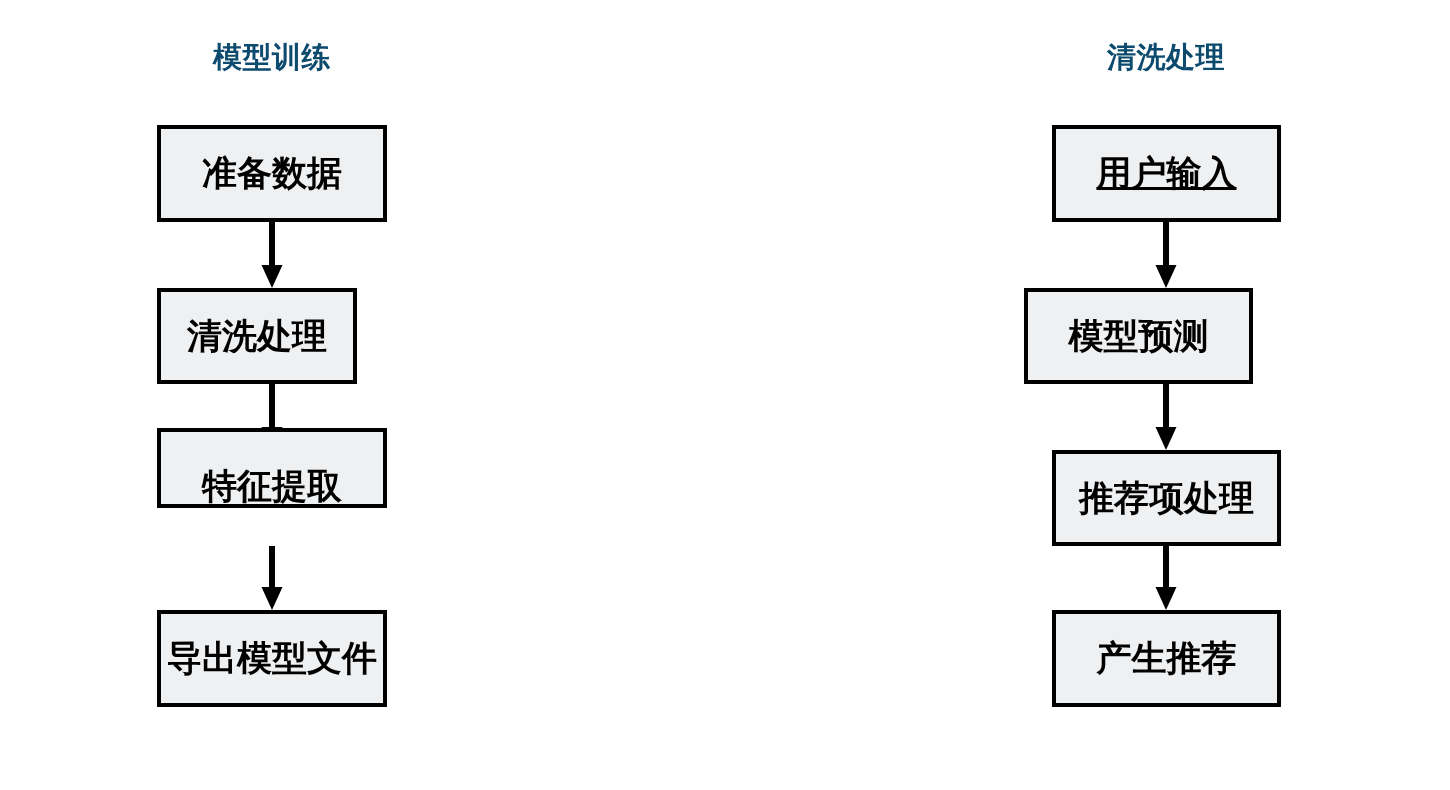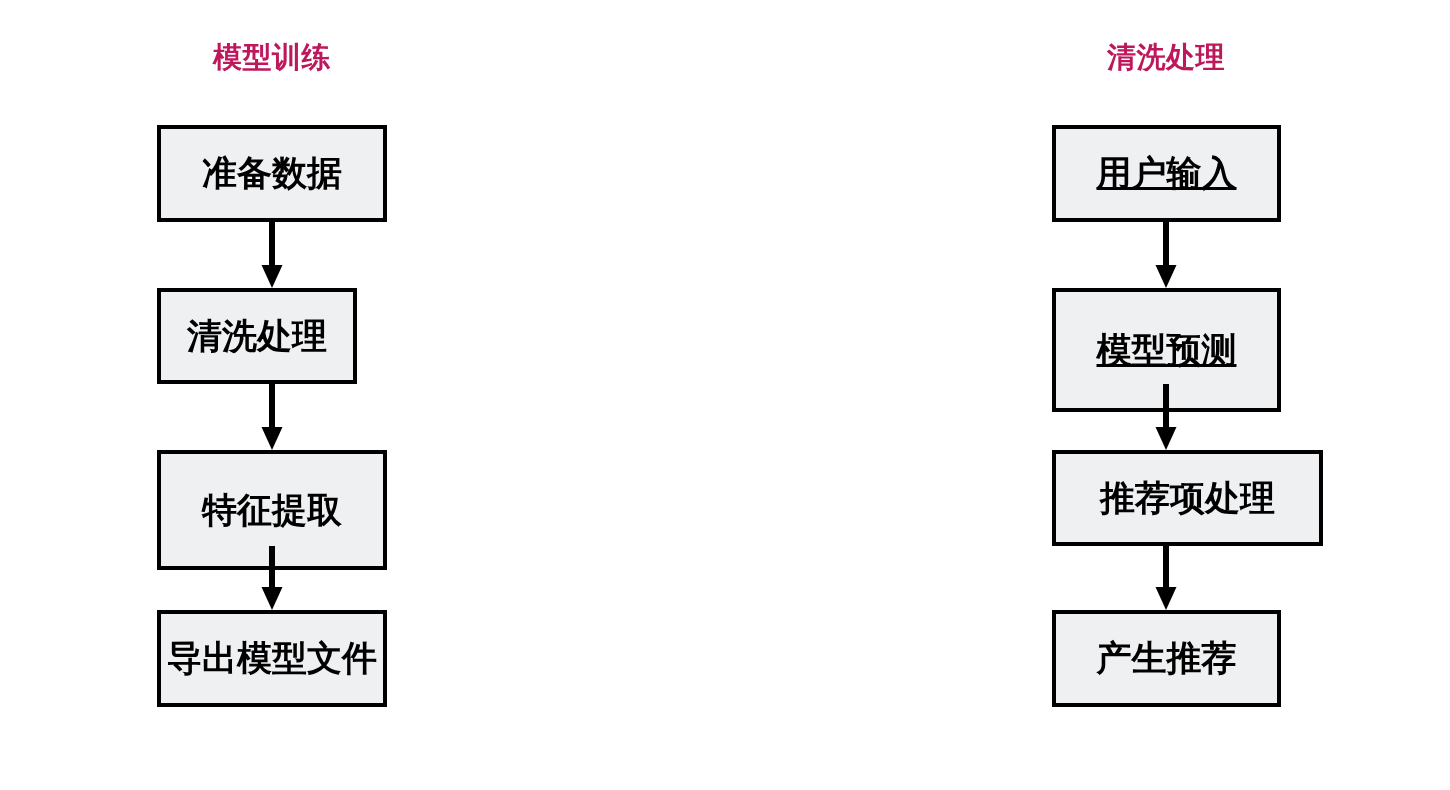--- a/index.html
+++ b/index.html
@@ -20,21 +20,21 @@
     position: absolute;
     inset: 0;
   }
 
   
   .column-header {
     position: absolute;
     transform: translateX(-50%);
     font-size: 29px;
     font-weight: bold;
-    color: #be185d;
+    color: #0c4a6e;
     white-space: nowrap;
     letter-spacing: 0.5px;
     line-height: 1;
   }
 
   
   .node-box {
     position: absolute;
     box-sizing: border-box;
     background: #eff0f2;
@@ -90,21 +90,21 @@
     <span class="node-label">清洗处理</span>
   </div>
 
   <div class="arrow" style="left:272px; top:384px; height:66px;">
     <svg width="24" height="66" viewBox="0 0 24 66">
       <line x1="12" y1="0" x2="12" y2="48" stroke="#000000" stroke-width="6"></line>
       <polygon points="12,66 1.5,43 22.5,43" fill="#000000"></polygon>
     </svg>
   </div>
 
-  <div class="node-box" style="left:157px; top:450px; width:230px; height:120px;">
+  <div class="node-box" style="left:157px; top:428px; width:230px; height:80px;align-items:flex-end;">
     <span class="node-label">特征提取</span>
   </div>
 
   <div class="arrow" style="left:272px; top:546px; height:64px;">
     <svg width="24" height="64" viewBox="0 0 24 64">
       <line x1="12" y1="0" x2="12" y2="46" stroke="#000000" stroke-width="6"></line>
       <polygon points="12,64 1.5,41 22.5,41" fill="#000000"></polygon>
     </svg>
   </div>
 
@@ -118,32 +118,32 @@
     <span class="node-label">用户输入</span>
   </div>
 
   <div class="arrow" style="left:1166px; top:222px; height:66px;">
     <svg width="24" height="66" viewBox="0 0 24 66">
       <line x1="12" y1="0" x2="12" y2="48" stroke="#000000" stroke-width="6"></line>
       <polygon points="12,66 1.5,43 22.5,43" fill="#000000"></polygon>
     </svg>
   </div>
 
-  <div class="node-box" style="left:1052px; top:288px; width:229px; height:124px;text-decoration:underline;">
+  <div class="node-box" style="left:1024px; top:288px; width:229px; height:96px;">
     <span class="node-label">模型预测</span>
   </div>
 
   <div class="arrow" style="left:1166px; top:384px; height:66px;">
     <svg width="24" height="66" viewBox="0 0 24 66">
       <line x1="12" y1="0" x2="12" y2="48" stroke="#000000" stroke-width="6"></line>
       <polygon points="12,66 1.5,43 22.5,43" fill="#000000"></polygon>
     </svg>
   </div>
 
-  <div class="node-box" style="left:1052px; top:450px; width:271px; height:96px;">
+  <div class="node-box" style="left:1052px; top:450px; width:229px; height:96px;">
     <span class="node-label">推荐项处理</span>
   </div>
 
   <div class="arrow" style="left:1166px; top:546px; height:64px;">
     <svg width="24" height="64" viewBox="0 0 24 64">
       <line x1="12" y1="0" x2="12" y2="46" stroke="#000000" stroke-width="6"></line>
       <polygon points="12,64 1.5,41 22.5,41" fill="#000000"></polygon>
     </svg>
   </div>
 

